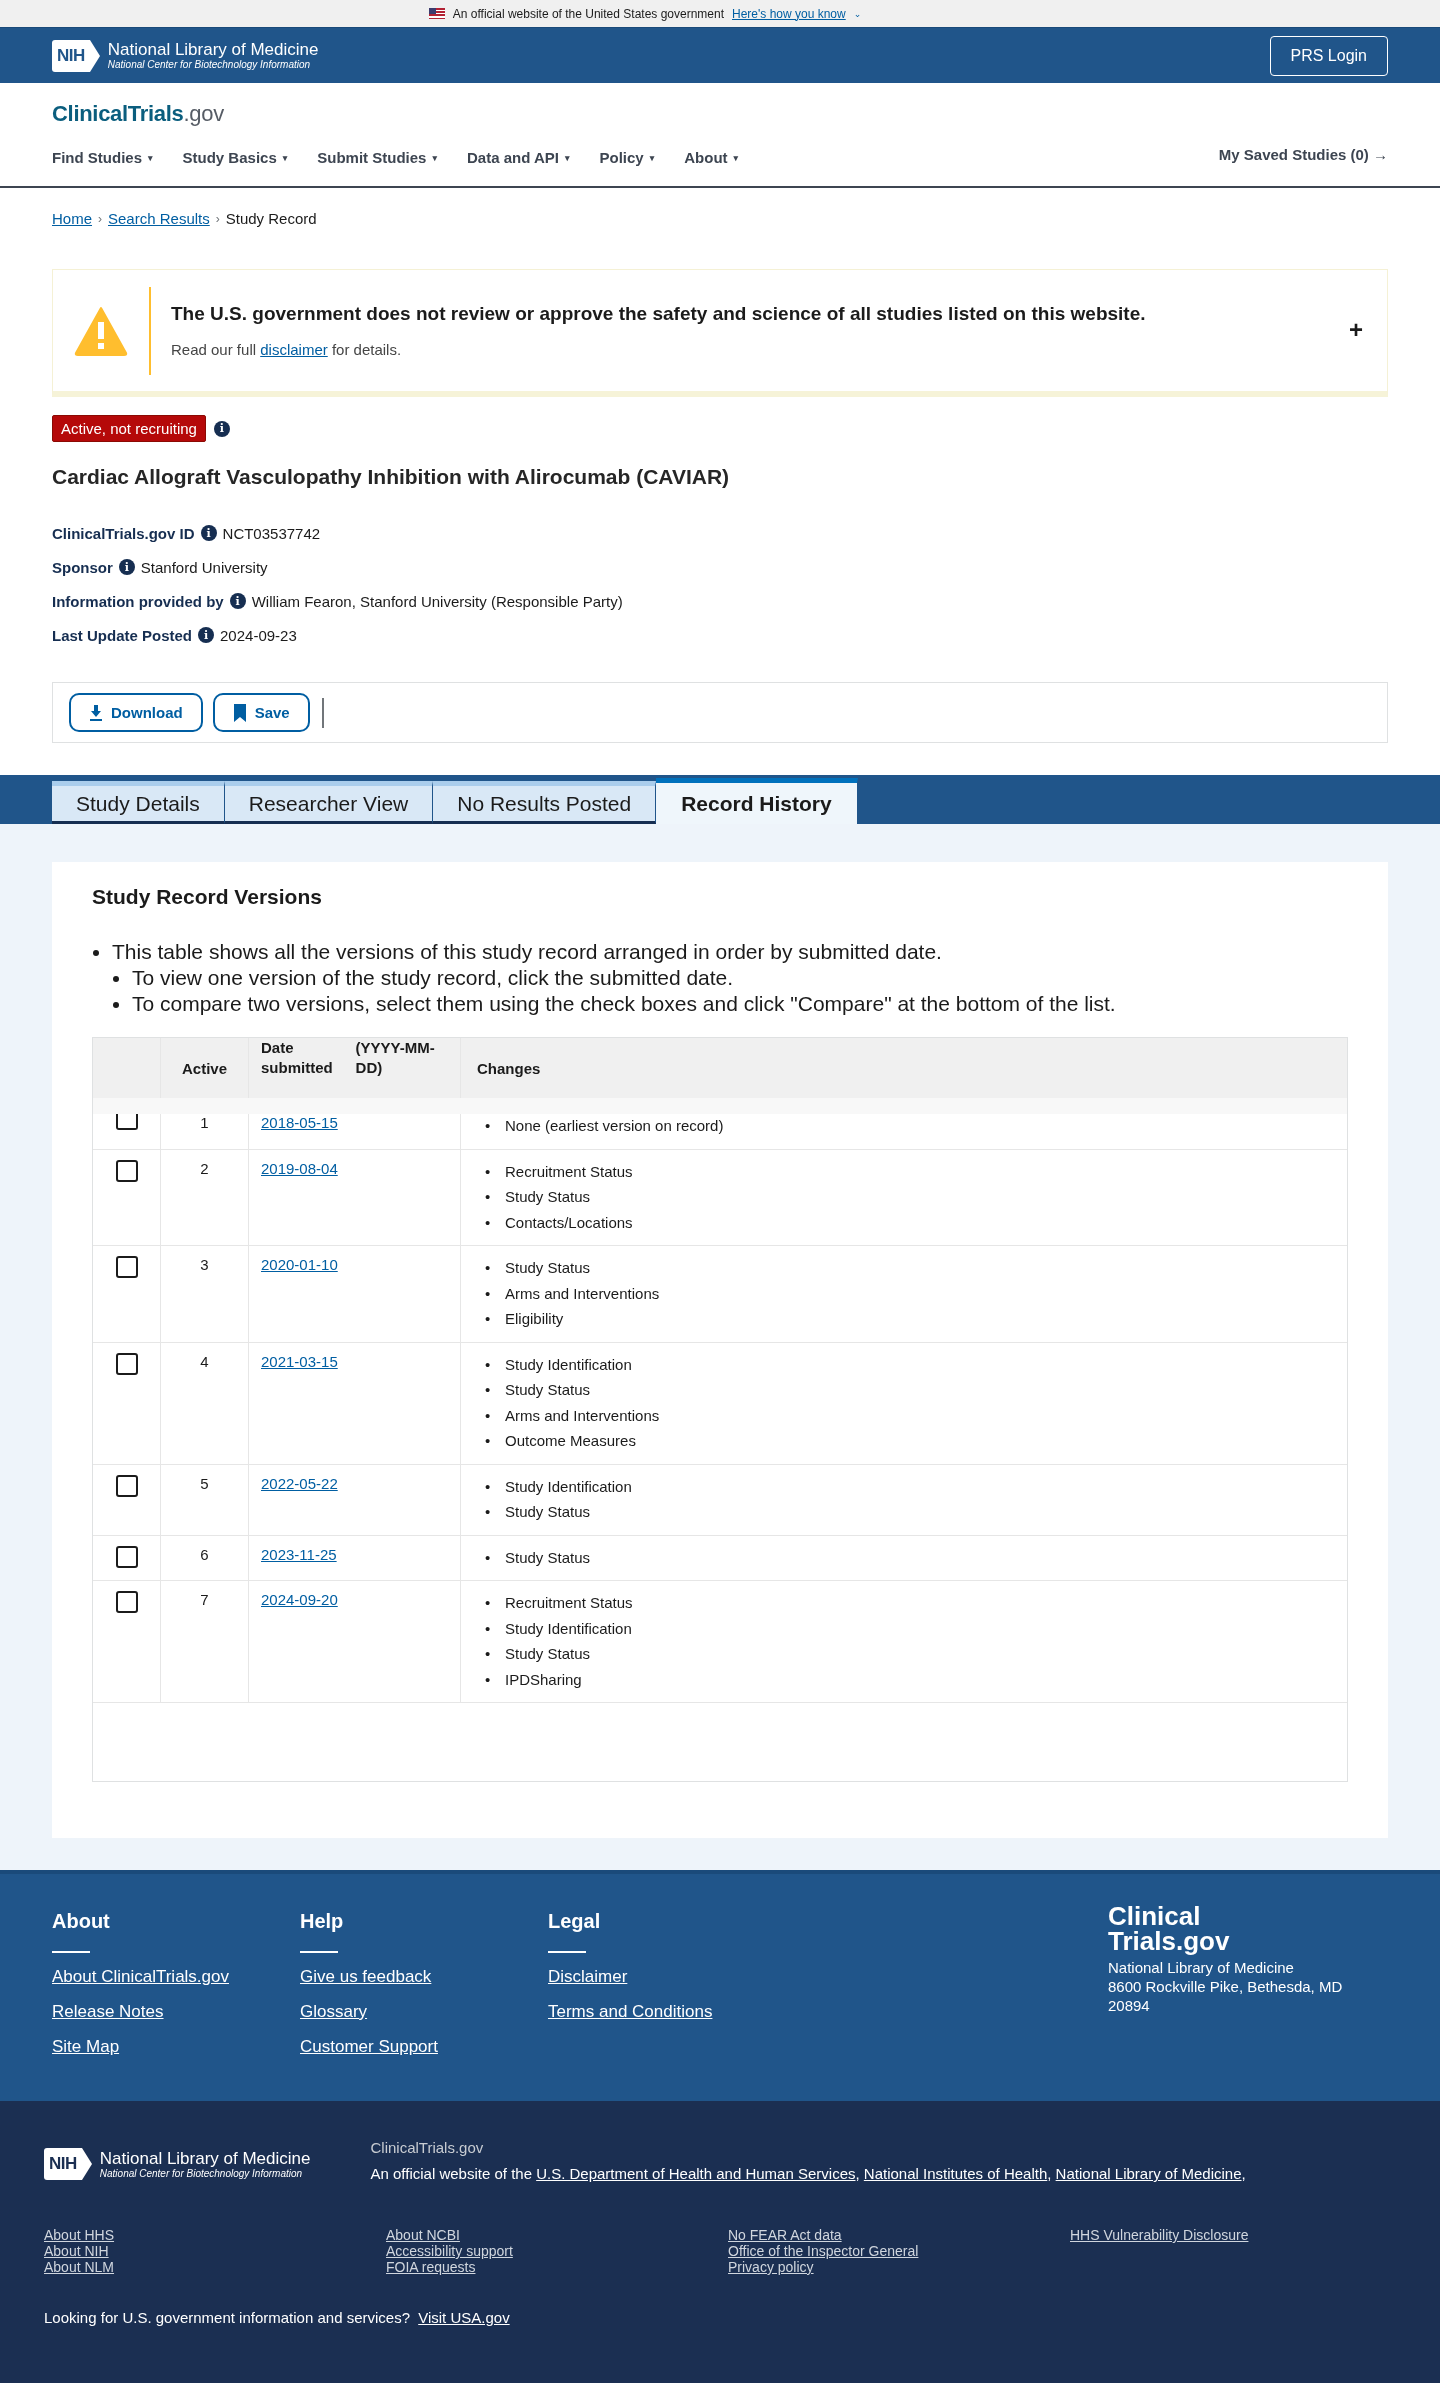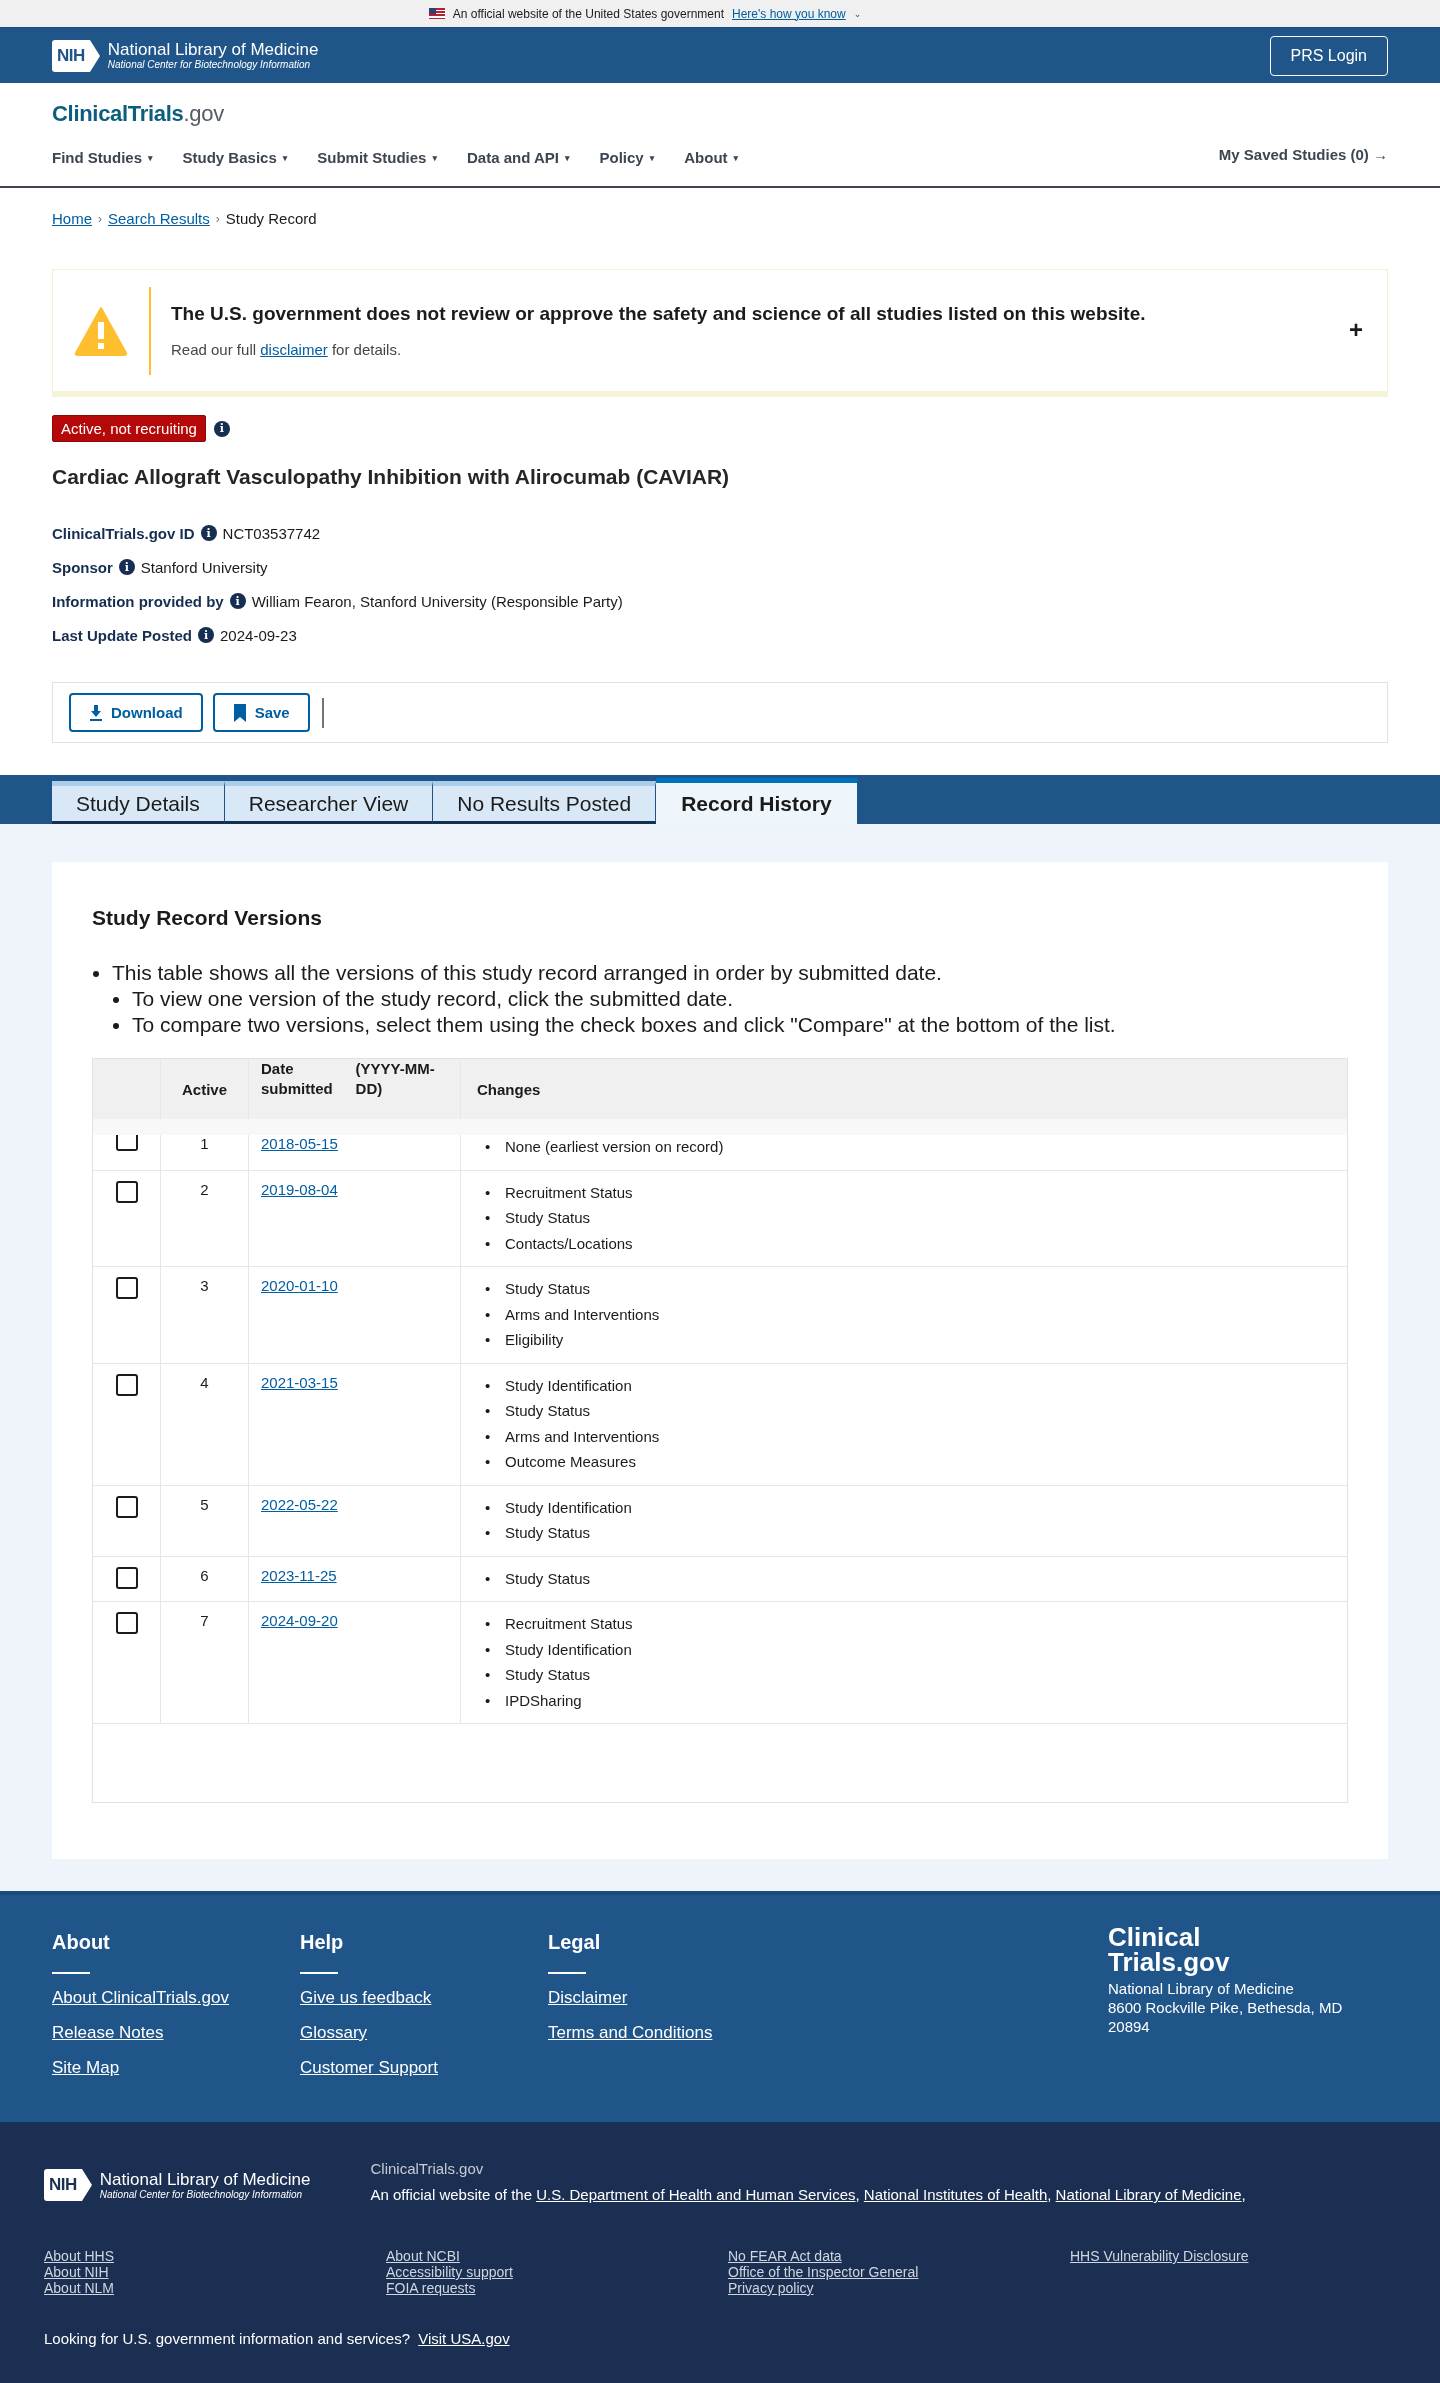--- a/index.html
+++ b/index.html
@@ -48,31 +48,31 @@
   .status-row { padding: 18px 52px 0; display: flex; align-items: center; gap: 8px; }
   .status-badge { background: #b50909; color: #fff; font-size: 15px; padding: 4px 8px; border-radius: 2px; border: 1px solid #8b0a03; }
   .info-icon { width: 16px; height: 16px; border-radius: 50%; background: #162e51; color: #fff; font-size: 11px; font-weight: bold; display: inline-flex; align-items: center; justify-content: center; font-family: "DejaVu Serif", serif; }
   .study-title { padding: 23px 52px 0; font-size: 21px; font-weight: bold; color: #262626; }
   .meta { padding: 27px 52px 0; }
   .meta-row { display: flex; align-items: center; gap: 6px; font-size: 15px; height: 34px; }
   .meta-label { color: #162e51; font-weight: bold; }
 
   
   .toolbar { margin: 30px 52px 0; border: 1px solid #dfe1e2; height: 61px; display: flex; align-items: center; padding-left: 16px; gap: 10px; }
-  .tb-btn { border: 2px solid #005ea2; border-radius: 4px; background: #fff; color: #005ea2; font-weight: bold; font-size: 15px; height: 39px; display: flex; align-items: center; gap: 8px; padding: 0 18px; font-family: "Liberation Sans", sans-serif; }
+  .tb-btn { border: 2px solid #005ea2; border-radius: 10px; background: #fff; color: #005ea2; font-weight: bold; font-size: 15px; height: 39px; display: flex; align-items: center; gap: 8px; padding: 0 18px; font-family: "Liberation Sans", sans-serif; }
   .tb-divider { width: 2px; height: 30px; background: #71767a; margin-left: 2px; }
 
   
   .tab-bar { margin-top: 32px; height: 49px; background: #20558a; padding-left: 52px; display: flex; align-items: flex-end; }
   .tab { height: 43px; background: #d9e8f6; border-top: 5px solid #aacdec; border-right: 1px solid #20558a; border-bottom: 3px solid #162e51; font-size: 21px; display: flex; align-items: center; padding: 0 24px; color: #1b1b1b; }
   .tab.active { background: #eff6fb; border-top: 5px solid #0071bc; border-bottom: none; font-weight: bold; height: 46px; padding: 0 25px; }
 
   
   .content-bg { background: #eef4fa; padding: 38px 52px 32px; }
-  .card { background: #fff; padding: 44px 40px 56px; }
+  .card { background: #fff; padding: 23px 40px 56px; }
   .card h2 { font-size: 21px; font-weight: bold; color: #1b1b1b; }
   .instructions { margin-top: 30px; font-size: 21px; line-height: 26px; padding-left: 20px; }
   .instructions li { list-style: disc; }
   .instructions ul { padding-left: 20px; }
 
   .versions-table { margin-top: 20px; border: 1px solid #dfe1e2; width: 1256px; }
   .vt-head { display: flex; background: #f0f0f0; height: 60px; border-bottom: 16px solid #f8f8f8; height: 76px; }
   .vt-head > div { font-weight: bold; font-size: 15px; display: flex; align-items: center; padding: 0 12px; height: 60px; }
   .c1 { width: 68px; border-right: 1px solid #e6e6e6; justify-content: center; }
   .c2 { width: 88px; border-right: 1px solid #e6e6e6; justify-content: center; }

